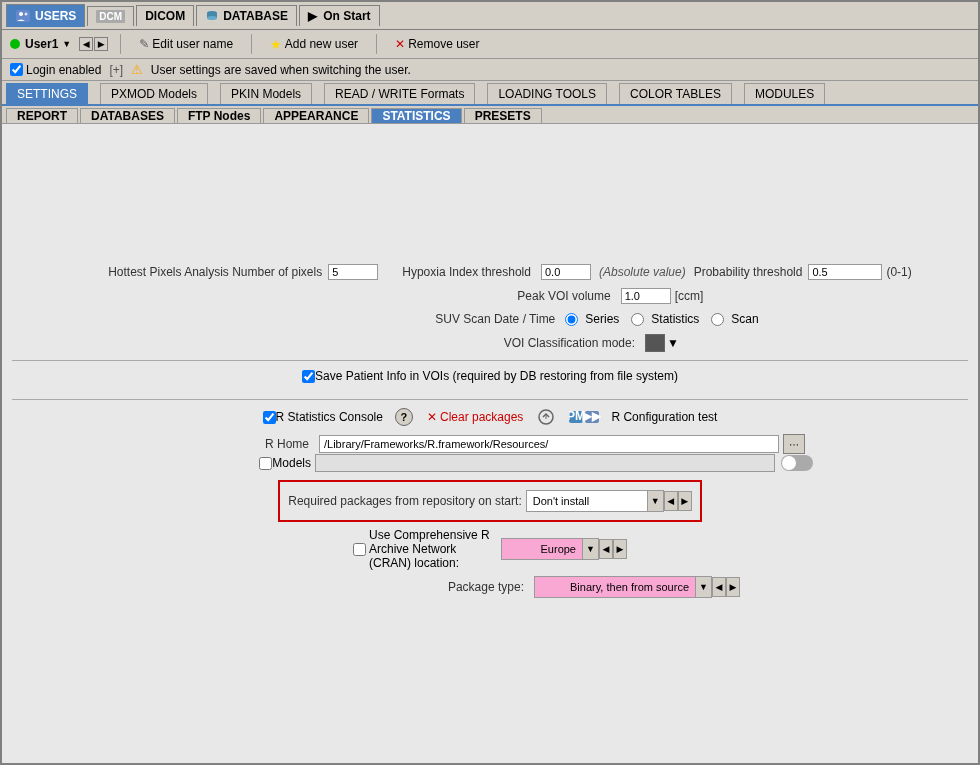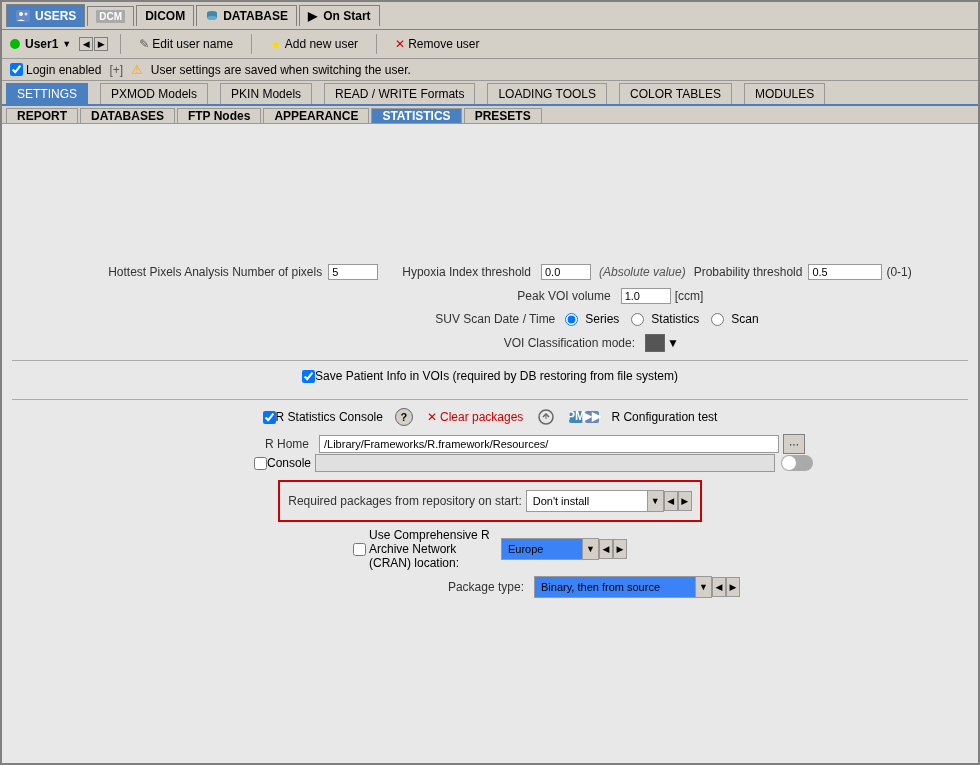--- a/index.html
+++ b/index.html
@@ -73,21 +73,21 @@
     .pkg-row { display: flex; align-items: center; justify-content: center; margin-bottom: 6px; }
     .pkg-row-highlighted { border: 2px solid #cc0000; padding: 8px; display: flex; align-items: center; }
     .pkg-label { color: #333; margin-right: 4px; white-space: nowrap; }
     .pkg-select { display: flex; align-items: center; border: 1px solid #999; background: white; }
     .pkg-select-value { padding: 2px 6px; font-size: 11px; min-width: 120px; }
     .pkg-select-arrow { width: 16px; height: 20px; background: #d4d0c8; border-left: 1px solid #999; display: flex; align-items: center; justify-content: center; cursor: pointer; font-size: 9px; }
     .pkg-nav { display: flex; flex-direction: row; }
     .pkg-nav-btn { width: 14px; height: 20px; border: 1px solid #999; background: #d4d0c8; display: flex; align-items: center; justify-content: center; cursor: pointer; font-size: 9px; }
 
     .cran-row { display: flex; align-items: center; justify-content: center; margin-bottom: 6px; }
-    .cran-select { display: flex; align-items: center; border: 1px solid #999; background: #3b82f6; }
+    .cran-select { display: flex; align-items: center; border: 1px solid #999; background: #f9a8d4; text-align: right; }
     .cran-select-value { padding: 2px 6px; font-size: 11px; min-width: 80px; }
 
     .pkgtype-row { display: flex; align-items: center; justify-content: center; margin-bottom: 6px; }
   </style>
 </head>
 <body>
 
 <div class="window">
 
   <div class="top-nav">
@@ -292,21 +292,21 @@
 
     <div class="r-home-row">
       <span class="form-label" style="width:140px;text-align:right;">R Home</span>
       <input class="r-home-input" style="margin-left: 4px;" type="text" value="/Library/Frameworks/R.framework/Resources/">
       <div class="browse-btn">⋯</div>
     </div>
 
     <div class="python-row">
       <label class="checkbox-row" style="width:144px;justify-content:flex-end;">
         <input type="checkbox" style="">
-        <span>Console</span>
+        <span>Models</span>
       </label>
       <input class="python-input" style="margin-left: 4px; background: rgb(224, 224, 224);" type="text" value="">
       <div class="toggle-off" style="margin-left:6px;"></div>
     </div>
 
     <div class="pkg-row">
       <div class="pkg-row-highlighted">
         <span class="pkg-label">Required packages from repository on start:</span>
         <div class="pkg-select">
           <span class="pkg-select-value">Don't install</span>

